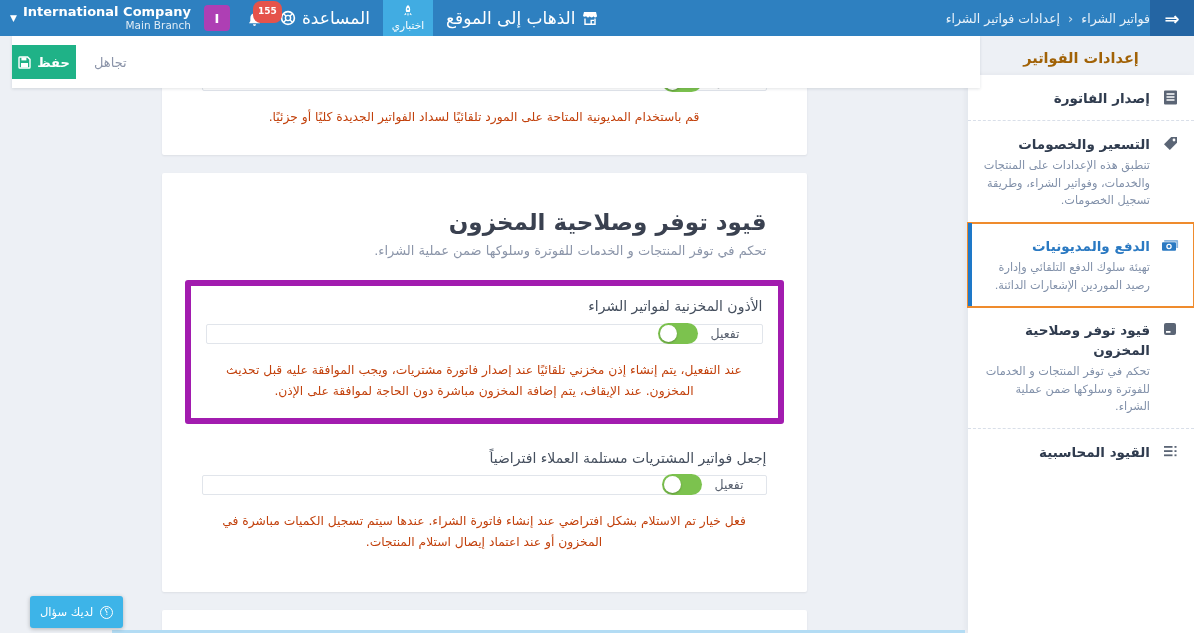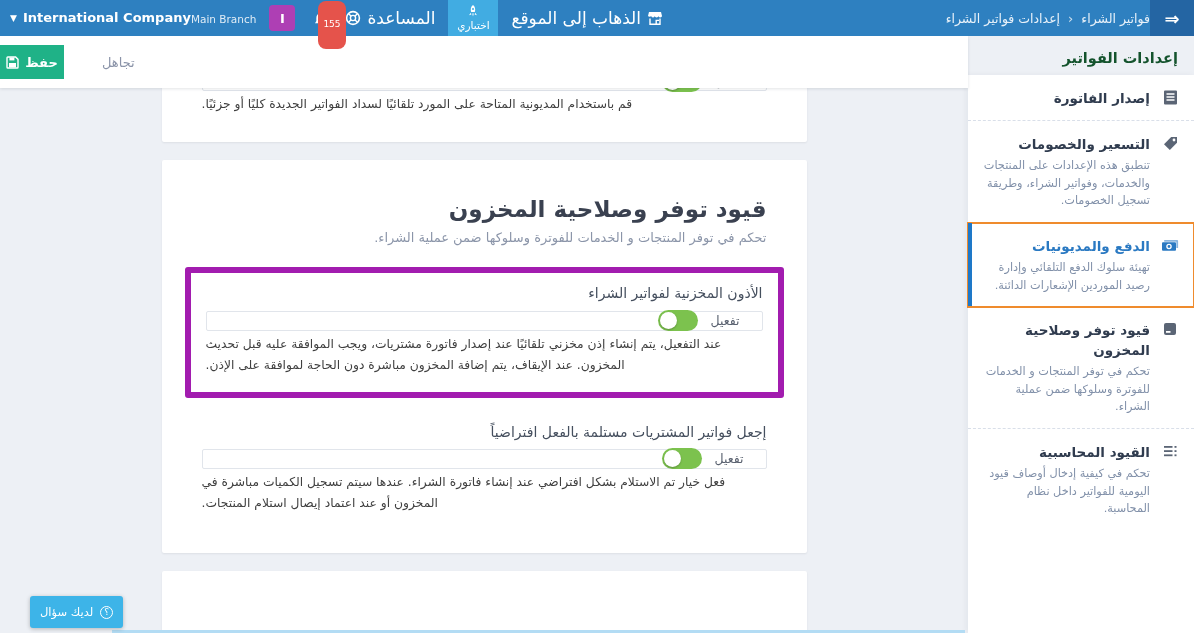--- a/index.html
+++ b/index.html
@@ -6,51 +6,51 @@
   html,body { width:1194px; height:633px; }
   body { font-family:"DejaVu Sans", sans-serif; direction:rtl; }
   .page { position:relative; width:1194px; height:633px; overflow:hidden; background:#edf0f5; }
 
   
   .topbar { position:absolute; top:0; left:0; width:1194px; height:36px; background:#2e80c0;
             direction:ltr; display:flex; align-items:center; z-index:30; }
   .tb-left { display:flex; align-items:center; height:36px; padding-left:10px; gap:13px; }
   .company { display:flex; align-items:center; gap:6px; cursor:pointer; }
   .company .caret { color:#fff; font-size:9px; }
-  .company-txt { display:flex; align-items:flex-end; line-height:1.15; }
+  .company-txt { display:flex; flex-direction:column; align-items:flex-end; line-height:1.15; }
   .company-name { color:#fff; font-size:13px; font-weight:bold; }
   .company-branch { color:rgba(255,255,255,.85); font-size:10.5px; }
   .avatar { width:26px; height:26px; background:#ae3fb4; border-radius:4px; color:#fff;
             font-size:13px; font-weight:bold; display:flex; align-items:center; justify-content:center; }
   .bell-wrap { position:relative; width:24px; height:24px; display:flex; align-items:flex-end; justify-content:center; cursor:pointer; }
   .badge { position:absolute; top:-5px; left:10px; background:#e5534b; color:#fff; font-size:9px;
-           font-weight:normal; border-radius:8px; padding:18px 5px; line-height:1.3; }
+           font-weight:bold; border-radius:8px; padding:5px 5px; line-height:1.3; }
   .tb-item { display:flex; align-items:center; gap:6px; color:#fff; font-size:17px; cursor:pointer; }
   .trial-tab { height:36px; min-width:50px; background:#41ace2; display:flex; flex-direction:column;
                align-items:center; justify-content:center; gap:1px; color:#fff; font-size:10.5px;
                padding:0 8px; cursor:pointer; }
   .tb-spacer { flex:1; }
   .tb-right { display:flex; align-items:center; height:36px; }
   .breadcrumb { direction:rtl; display:flex; align-items:center; gap:8px; color:#e8f1f9;
                 font-size:12.5px; padding-left:14px; }
   .breadcrumb .sep { color:#cfe0ef; font-size:13px; }
   .menu-btn { width:44px; height:36px; background:#2465a3; color:#fff; display:flex; align-items:center;
               justify-content:center; font-size:18px; font-weight:bold; cursor:pointer; }
 
   
-  .toolbar { position:absolute; top:36px; left:0; width:968px; height:52px; background:#fff;
+  .toolbar { position:absolute; top:36px; left:12px; width:968px; height:52px; background:#fff;
              box-shadow:0 1px 3px rgba(20,30,50,.12); direction:ltr; display:flex; align-items:center; z-index:20; }
   .save-btn { width:64px; height:34px; background:#1fb287; border:none; color:#fff; font-size:13px;
               font-weight:bold; font-family:"DejaVu Sans",sans-serif; display:flex; align-items:center;
               justify-content:center; gap:6px; cursor:pointer; }
-  .discard { margin-left:38px; color:#8a93a8; font-size:13px; cursor:pointer; }
+  .discard { margin-left:18px; color:#8a93a8; font-size:13px; cursor:pointer; }
 
   
   .sidebar { position:absolute; top:36px; right:0; width:226px; bottom:0; display:flex; flex-direction:column; }
-  .sidebar-title { padding:14px 16px 9px; font-size:14.5px; font-weight:bold; color:#14532d; text-align:right; }
+  .sidebar-title { padding:14px 16px 9px; font-size:14.5px; font-weight:bold; color:#a16207; text-align:center; }
   .sidebar-panel { flex:1; background:#fff; box-shadow:-2px 0 6px rgba(20,30,50,.05); }
   .sb-item { display:flex; padding:13px 14px 12px; border-bottom:1px dashed #d9dfe9; cursor:pointer; background:#fff; }
   .sb-item:last-child { border-bottom:none; }
   .s-icon { width:20px; margin-left:10px; flex:0 0 20px; display:flex; justify-content:center; padding-top:1px; }
   .s-icon svg { fill:#5b6575; }
   .sb-txt { flex:1; text-align:right; }
   .sb-label { font-size:13.5px; font-weight:bold; color:#303c4f; line-height:1.3; }
   .sb-desc { margin-top:4px; font-size:11.3px; color:#8190a9; line-height:1.55; }
   .sb-item.active { position:relative; outline:2px solid #ef8b2d; outline-offset:-1px; }
   .sb-item.active::before { content:''; position:absolute; left:0; top:0; bottom:0; width:4px; background:#1e78c8; }
@@ -66,21 +66,21 @@
   .card h2 { font-size:23px; font-weight:600; color:#3a4150; text-align:right; }
   .subtitle { margin-top:8px; font-size:13px; color:#8b95a9; text-align:right; }
   .field { margin-top:26px; }
   .field-label { font-size:14px; color:#454f5e; text-align:right; margin-bottom:9px; }
   .toggle-row { border:1px solid #e1e5eb; border-radius:2px; height:20px; display:flex;
                 align-items:center; justify-content:flex-start; gap:12px; padding:0 22px; background:#fff; }
   .toggle-label { font-size:12.5px; color:#5a6270; }
   .pill { position:relative; width:40px; height:21px; border-radius:11px; background:#7cc24e; cursor:pointer; flex:0 0 40px; }
   .pill::after { content:''; position:absolute; left:2px; top:2px; width:17px; height:17px; border-radius:50%;
                  background:#fff; box-shadow:0 1px 2px rgba(0,0,0,.25); }
-  .field-desc { margin-top:3px; font-size:12.3px; color:#404040; line-height:1.7; text-align:left; }
+  .field-desc { margin-top:16px; font-size:12.3px; color:#c2410c; line-height:1.7; text-align:center; }
   .orange-box { margin:22px -17px 0; border:6px solid #a21caf; border-radius:3px; padding:12px 15px 16px; }
   .orange-box .field-label { margin-bottom:10px; }
 
   
   .question-btn { position:absolute; left:30px; bottom:5px; height:23px; background:#3db4e8; color:#fff;
                   border:none; border-radius:3px; display:flex; align-items:center; gap:7px; padding:16px 10px;
                   font-size:11.5px; font-family:"DejaVu Sans",sans-serif; cursor:pointer; direction:ltr;
                   box-shadow:0 1px 4px rgba(0,0,0,.25); z-index:40; }
   .q-circle { width:13px; height:13px; border:1px solid #fff; border-radius:50%; font-size:9px;
               display:flex; align-items:center; justify-content:center; }
@@ -217,21 +217,20 @@
               <rect x="2" y="3" width="8.5" height="1.8"></rect>
               <rect x="12.5" y="3" width="2" height="1.8"></rect>
               <rect x="2" y="7.2" width="8.5" height="1.8"></rect>
               <rect x="12.5" y="7.2" width="2" height="1.8"></rect>
               <rect x="2" y="11.4" width="8.5" height="1.8"></rect>
               <rect x="12.5" y="11.4" width="2" height="1.8"></rect>
             </svg>
         </span>
         <span class="sb-txt">
           <span class="sb-label">القيود المحاسبية</span>
-          <div class="sb-desc">تحكم في كيفية إدخال أوصاف قيود اليومية للفواتير داخل نظام المحاسبة.</div>
         </span>
       </div>
 
     </div>
   </aside>
 
   <main class="main">
 
     <section class="card card-top">
       <div class="toggle-row">
@@ -248,21 +247,21 @@
       <div class="orange-box">
         <div class="field-label">الأذون المخزنية لفواتير الشراء</div>
         <div class="toggle-row">
           <span class="toggle-label">تفعيل</span>
           <span class="pill"></span>
         </div>
         <p class="field-desc">عند التفعيل، يتم إنشاء إذن مخزني تلقائيًا عند إصدار فاتورة مشتريات، ويجب الموافقة عليه قبل تحديث المخزون. عند الإيقاف، يتم إضافة المخزون مباشرة دون الحاجة لموافقة على الإذن.</p>
       </div>
 
       <div class="field">
-        <div class="field-label">إجعل فواتير المشتريات مستلمة بالفعل افتراضياً</div>
+        <div class="field-label">إجعل فواتير المشتريات مستلمة العملاء افتراضياً</div>
         <div class="toggle-row">
           <span class="toggle-label">تفعيل</span>
           <span class="pill"></span>
         </div>
         <p class="field-desc">فعل خيار تم الاستلام بشكل افتراضي عند إنشاء فاتورة الشراء. عندها سيتم تسجيل الكميات مباشرة في المخزون أو عند اعتماد إيصال استلام المنتجات.</p>
       </div>
     </section>
 
     <section class="card card-bottom">
       

